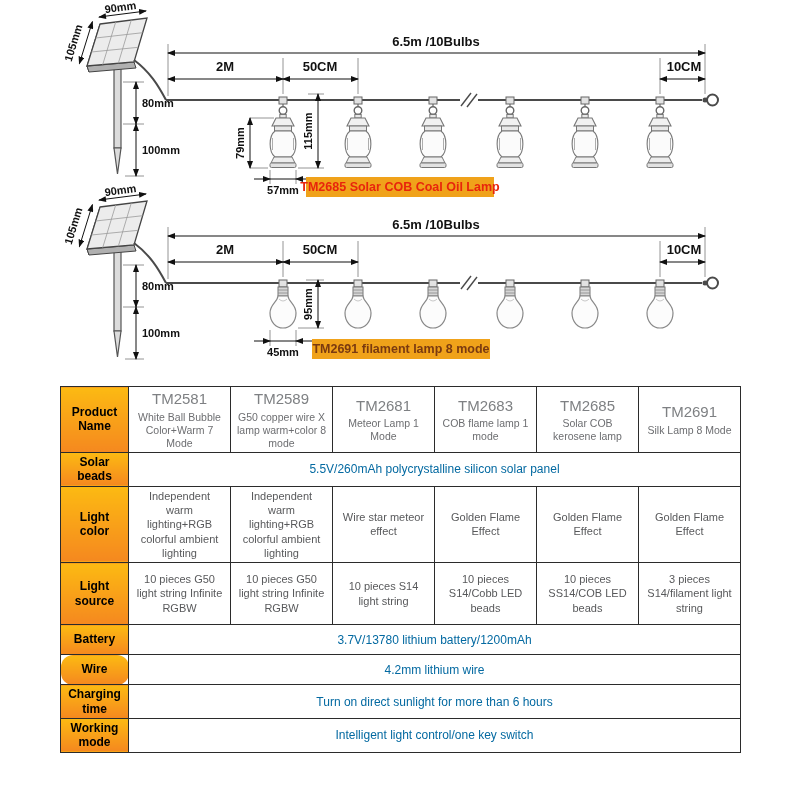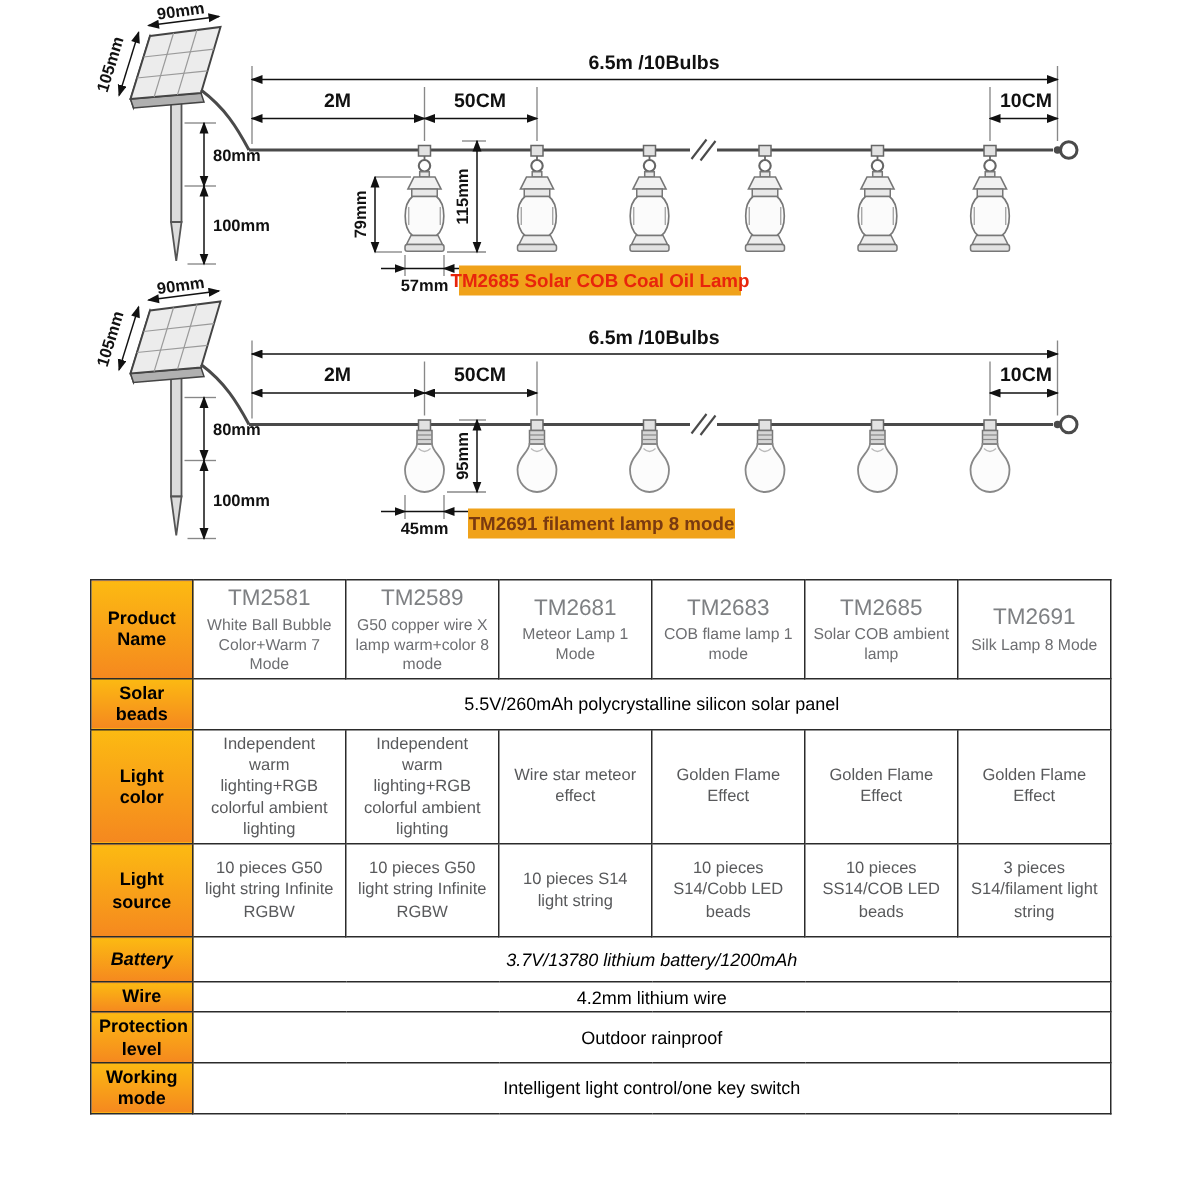--- a/index.html
+++ b/index.html
@@ -10,29 +10,29 @@
   .dim  { font:bold 11px "Liberation Sans",sans-serif; fill:#111; }
   .dim-lg { font:bold 13px "Liberation Sans",sans-serif; fill:#111; }
   .cap-bg { fill:#f0a21a; }
   .cap1 { font:bold 12.5px "Liberation Sans",sans-serif; fill:#e8250c; }
   .cap2 { font:bold 12.5px "Liberation Sans",sans-serif; fill:#7a3a10; }
 
   table.spec { position:absolute; top:386px; left:60px; width:680px; border-collapse:collapse; table-layout:fixed; }
   table.spec th, table.spec td { border:1px solid #2b2b2b; text-align:center; vertical-align:middle; padding:2px 5px; }
   th.rowhead { background:linear-gradient(180deg,#fcba12,#f5881f); color:#000; font-size:12px; font-weight:bold; line-height:1.2; }
   td.cell { color:#58595b; font-size:11px; line-height:1.3; }
-  td.span-cell { color:#000000; font-size:12px;margin-top:17px; }
+  td.span-cell { color:#0369a1; font-size:12px;margin-top:17px; }
   .model-name { color:#7e8083; font-size:15px; margin-bottom:2px; }
   .model-desc { color:#6d6e71; font-size:10.5px; line-height:1.25; }
   tr.r-product > * { height:62px; }
   tr.r-solar   > * { height:30px; }
   tr.r-color   > * { height:60px; }
   tr.r-source  > * { height:62px; }
-  tr.r-battery > * { height:30px;font-style:italic; }
-  tr.r-wire    > * { height:20px; }
+  tr.r-battery > * { height:30px; }
+  tr.r-wire    > * { height:30px;border-radius:12px; }
   tr.r-charge  > * { height:30px; }
   tr.r-light   > * { height:24px; }
   tr.r-prot    > * { height:28px; }
   tr.r-work    > * { height:28px; }
 </style>
 </head>
 <body>
 
 <div class="page">
 
@@ -227,21 +227,21 @@
         <td class="cell">
           <div class="model-name">TM2681</div>
           <div class="model-desc">Meteor Lamp 1 Mode</div>
         </td>
         <td class="cell">
           <div class="model-name">TM2683</div>
           <div class="model-desc">COB flame lamp 1 mode</div>
         </td>
         <td class="cell">
           <div class="model-name">TM2685</div>
-          <div class="model-desc">Solar COB ambient lamp</div>
+          <div class="model-desc">Solar COB kerosene lamp</div>
         </td>
         <td class="cell">
           <div class="model-name">TM2691</div>
           <div class="model-desc">Silk Lamp 8 Mode</div>
         </td>
       </tr>
 
       <tr class="r-solar">
         <th class="rowhead">Solar beads</th>
         <td class="span-cell" colspan="6">5.5V/260mAh polycrystalline silicon solar panel</td>
@@ -270,26 +270,26 @@
       <tr class="r-battery">
         <th class="rowhead">Battery</th>
         <td class="span-cell" colspan="6">3.7V/13780 lithium battery/1200mAh</td>
       </tr>
 
       <tr class="r-wire">
         <th class="rowhead">Wire</th>
         <td class="span-cell" colspan="6">4.2mm lithium wire</td>
       </tr>
 
-
-
-      <tr class="r-prot">
-        <th class="rowhead">Protection level</th>
-        <td class="span-cell" colspan="6">Outdoor rainproof</td>
-      </tr>
+      <tr class="r-charge">
+        <th class="rowhead">Charging time</th>
+        <td class="span-cell" colspan="6">Turn on direct sunlight for more than 6 hours</td>
+      </tr>
+
+
 
       <tr class="r-work">
         <th class="rowhead">Working mode</th>
         <td class="span-cell" colspan="6">Intelligent light control/one key switch</td>
       </tr>
 
     </tbody>
   </table>
 
 </div>

